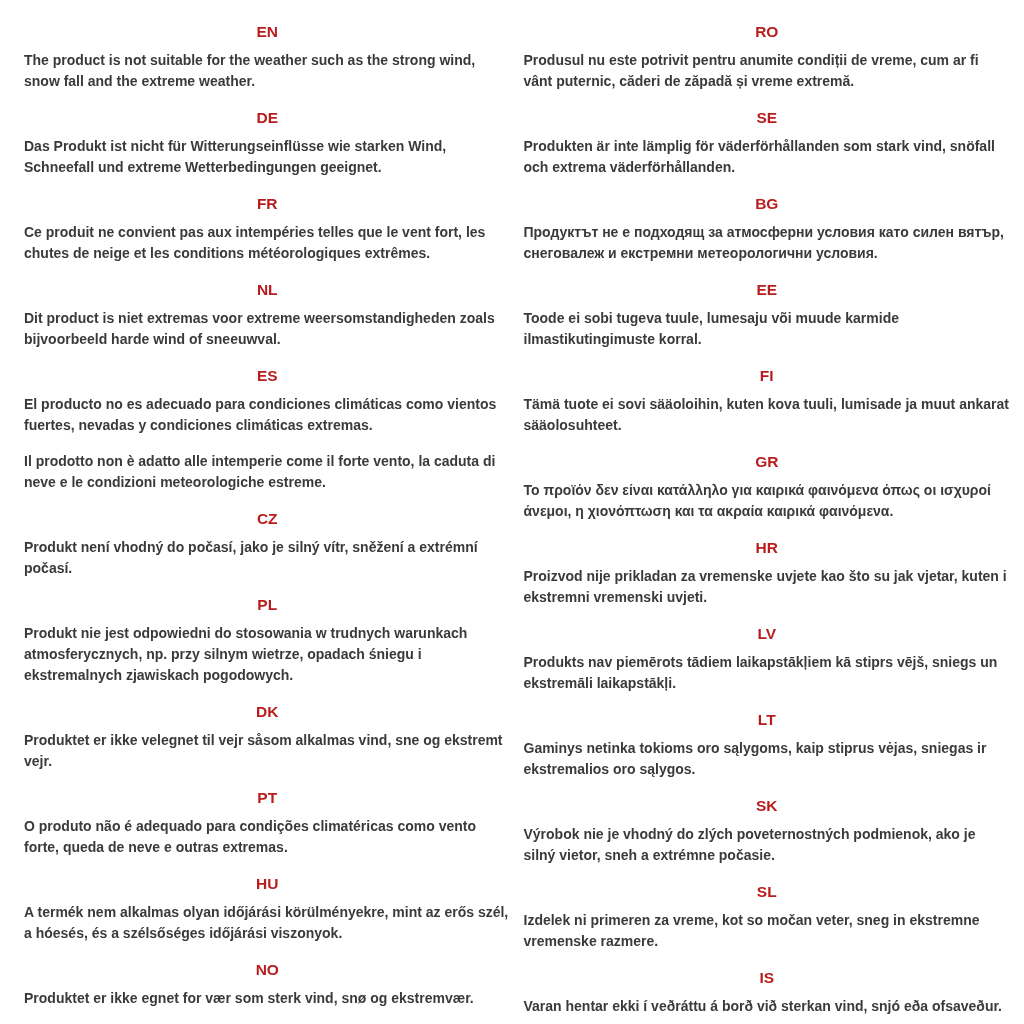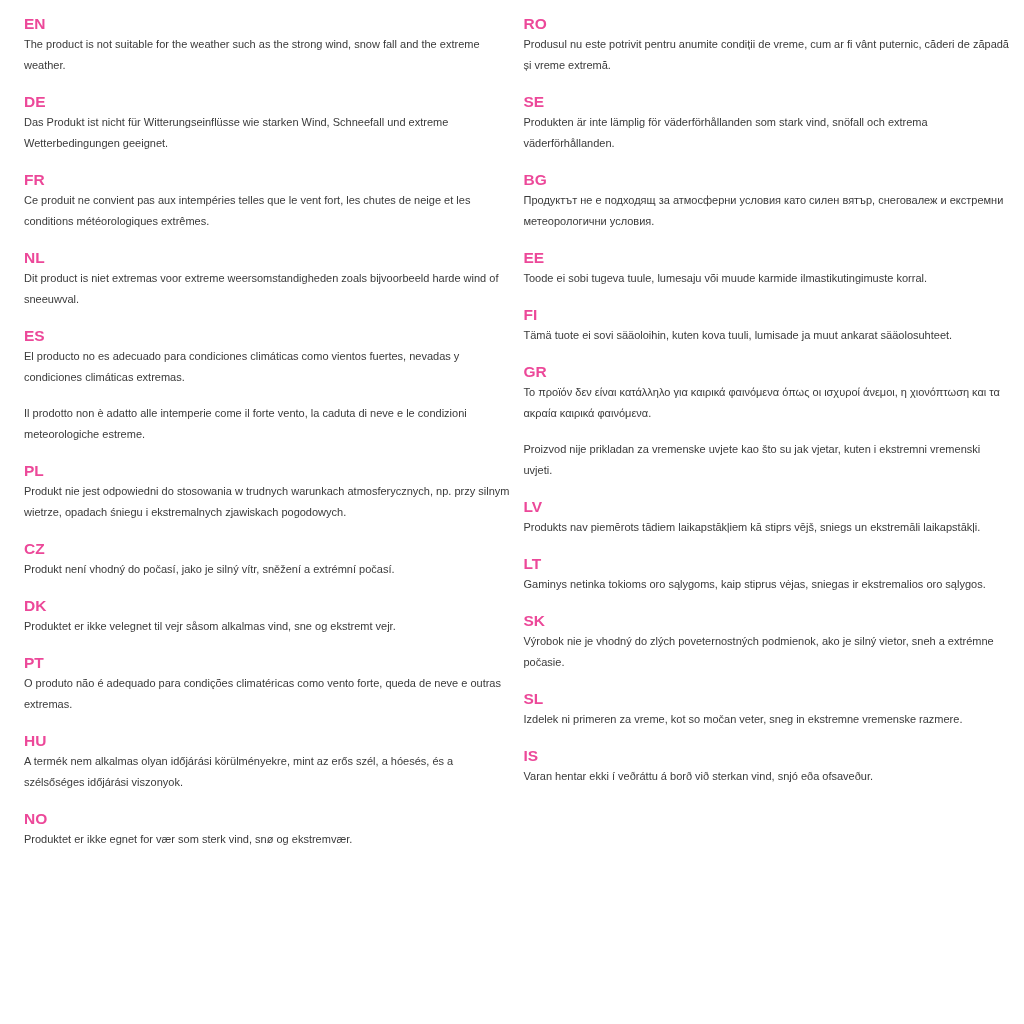--- a/index.html
+++ b/index.html
@@ -24,31 +24,32 @@
     column-gap: 13px;
     align-items: start;
   }
   .column {
     min-width: 0;
   }
   .sec {
     margin: 0 0 15px 0;
   }
   .code {
-    margin: 0;
+    margin: 8px;
     font-size: 15.5px;
     line-height: 21px;
     font-weight: bold;
-    color: #ec4899;
+    color: #b91c1c;
+    text-align: center;
   }
   .body-text {
     margin: 0;
-    font-size: 11px;
+    font-size: 14px;
     line-height: 21px;
-    font-weight: normal;
+    font-weight: bold;
     color: #3a3a3a;
   }
 </style>
 </head>
 <body>
 
 <div class="page">
 
   <div class="column">
     <section class="sec">
@@ -68,26 +69,26 @@
       <p class="body-text">Dit product is niet extremas voor extreme weersomstandigheden zoals bijvoorbeeld harde wind of sneeuwval.</p>
     </section>
     <section class="sec">
       <h2 class="code">ES</h2>
       <p class="body-text">El producto no es adecuado para condiciones climáticas como vientos fuertes, nevadas y condiciones climáticas extremas.</p>
     </section>
     <section class="sec">
       <p class="body-text">Il prodotto non è adatto alle intemperie come il forte vento, la caduta di neve e le condizioni meteorologiche estreme.</p>
     </section>
     <section class="sec">
+      <h2 class="code">CZ</h2>
+      <p class="body-text">Produkt není vhodný do počasí, jako je silný vítr, sněžení a extrémní počasí.</p>
+    </section>
+    <section class="sec">
       <h2 class="code">PL</h2>
       <p class="body-text">Produkt nie jest odpowiedni do stosowania w trudnych warunkach atmosferycznych, np. przy silnym wietrze, opadach śniegu i ekstremalnych zjawiskach pogodowych.</p>
-    </section>
-    <section class="sec">
-      <h2 class="code">CZ</h2>
-      <p class="body-text">Produkt není vhodný do počasí, jako je silný vítr, sněžení a extrémní počasí.</p>
     </section>
     <section class="sec">
       <h2 class="code">DK</h2>
       <p class="body-text">Produktet er ikke velegnet til vejr såsom alkalmas vind, sne og ekstremt vejr.</p>
     </section>
     <section class="sec">
       <h2 class="code">PT</h2>
       <p class="body-text">O produto não é adequado para condições climatéricas como vento forte, queda de neve e outras extremas.</p>
     </section>
     <section class="sec">
@@ -119,20 +120,21 @@
     </section>
     <section class="sec">
       <h2 class="code">FI</h2>
       <p class="body-text">Tämä tuote ei sovi sääoloihin, kuten kova tuuli, lumisade ja muut ankarat sääolosuhteet.</p>
     </section>
     <section class="sec">
       <h2 class="code">GR</h2>
       <p class="body-text">Το προϊόν δεν είναι κατάλληλο για καιρικά φαινόμενα όπως οι ισχυροί άνεμοι, η χιονόπτωση και τα ακραία καιρικά φαινόμενα.</p>
     </section>
     <section class="sec">
+      <h2 class="code">HR</h2>
       <p class="body-text">Proizvod nije prikladan za vremenske uvjete kao što su jak vjetar, kuten i ekstremni vremenski uvjeti.</p>
     </section>
     <section class="sec">
       <h2 class="code">LV</h2>
       <p class="body-text">Produkts nav piemērots tādiem laikapstākļiem kā stiprs vējš, sniegs un ekstremāli laikapstākļi.</p>
     </section>
     <section class="sec">
       <h2 class="code">LT</h2>
       <p class="body-text">Gaminys netinka tokioms oro sąlygoms, kaip stiprus vėjas, sniegas ir ekstremalios oro sąlygos.</p>
     </section>

